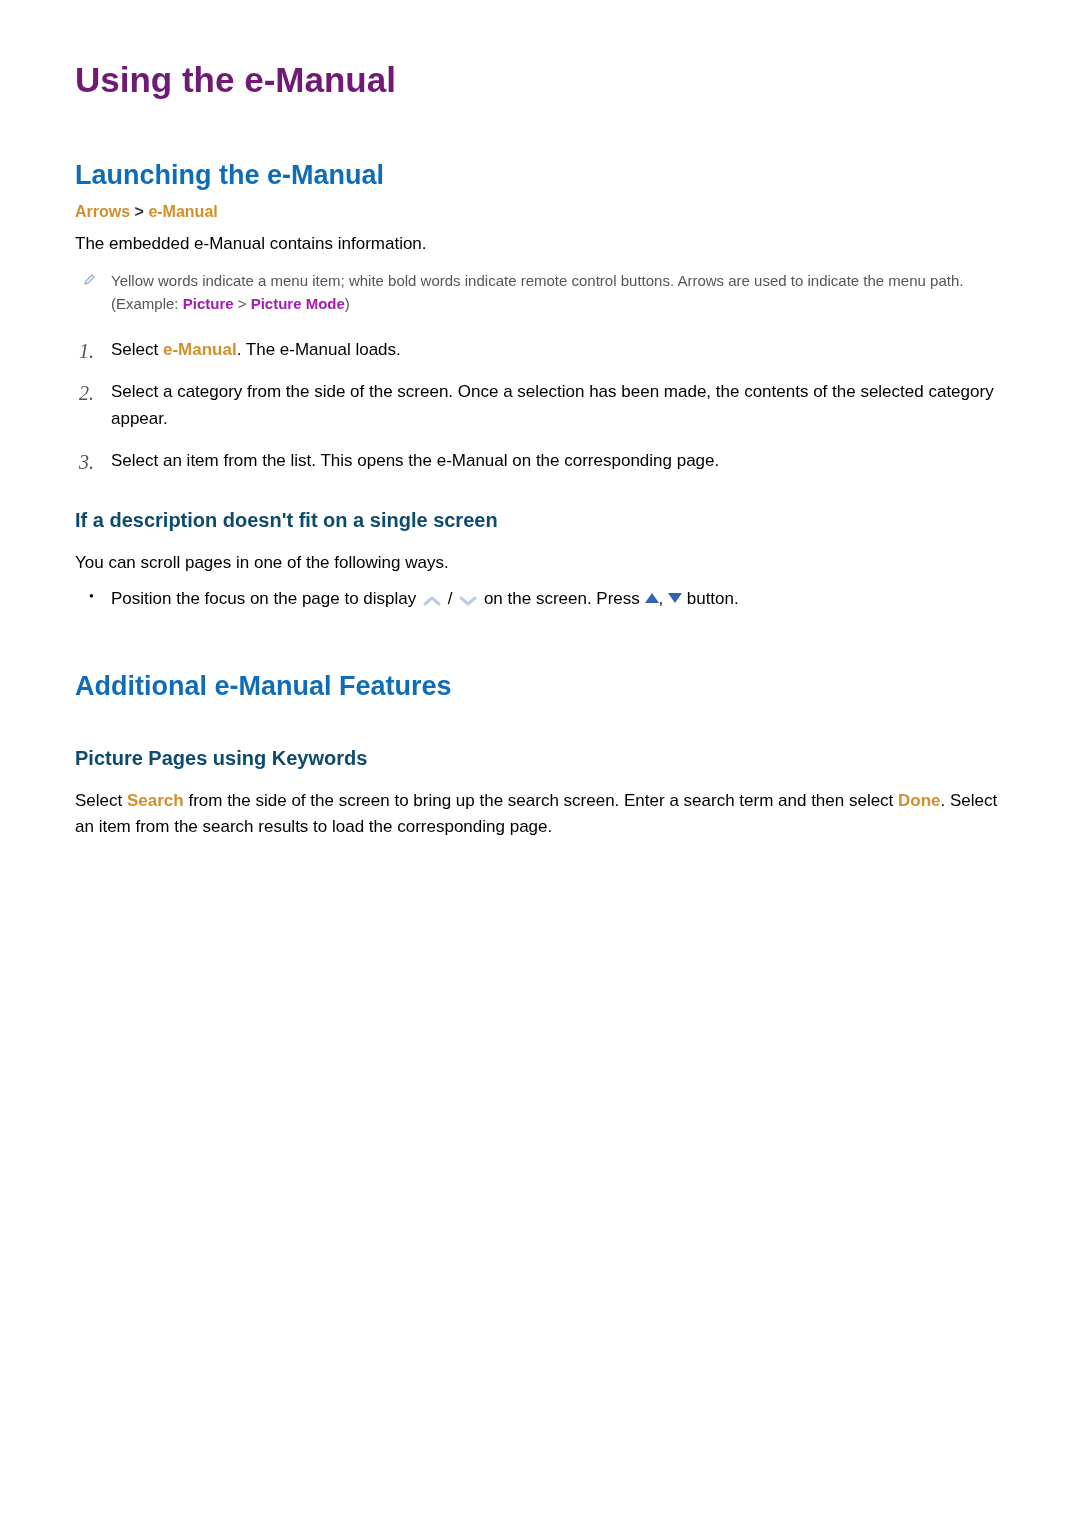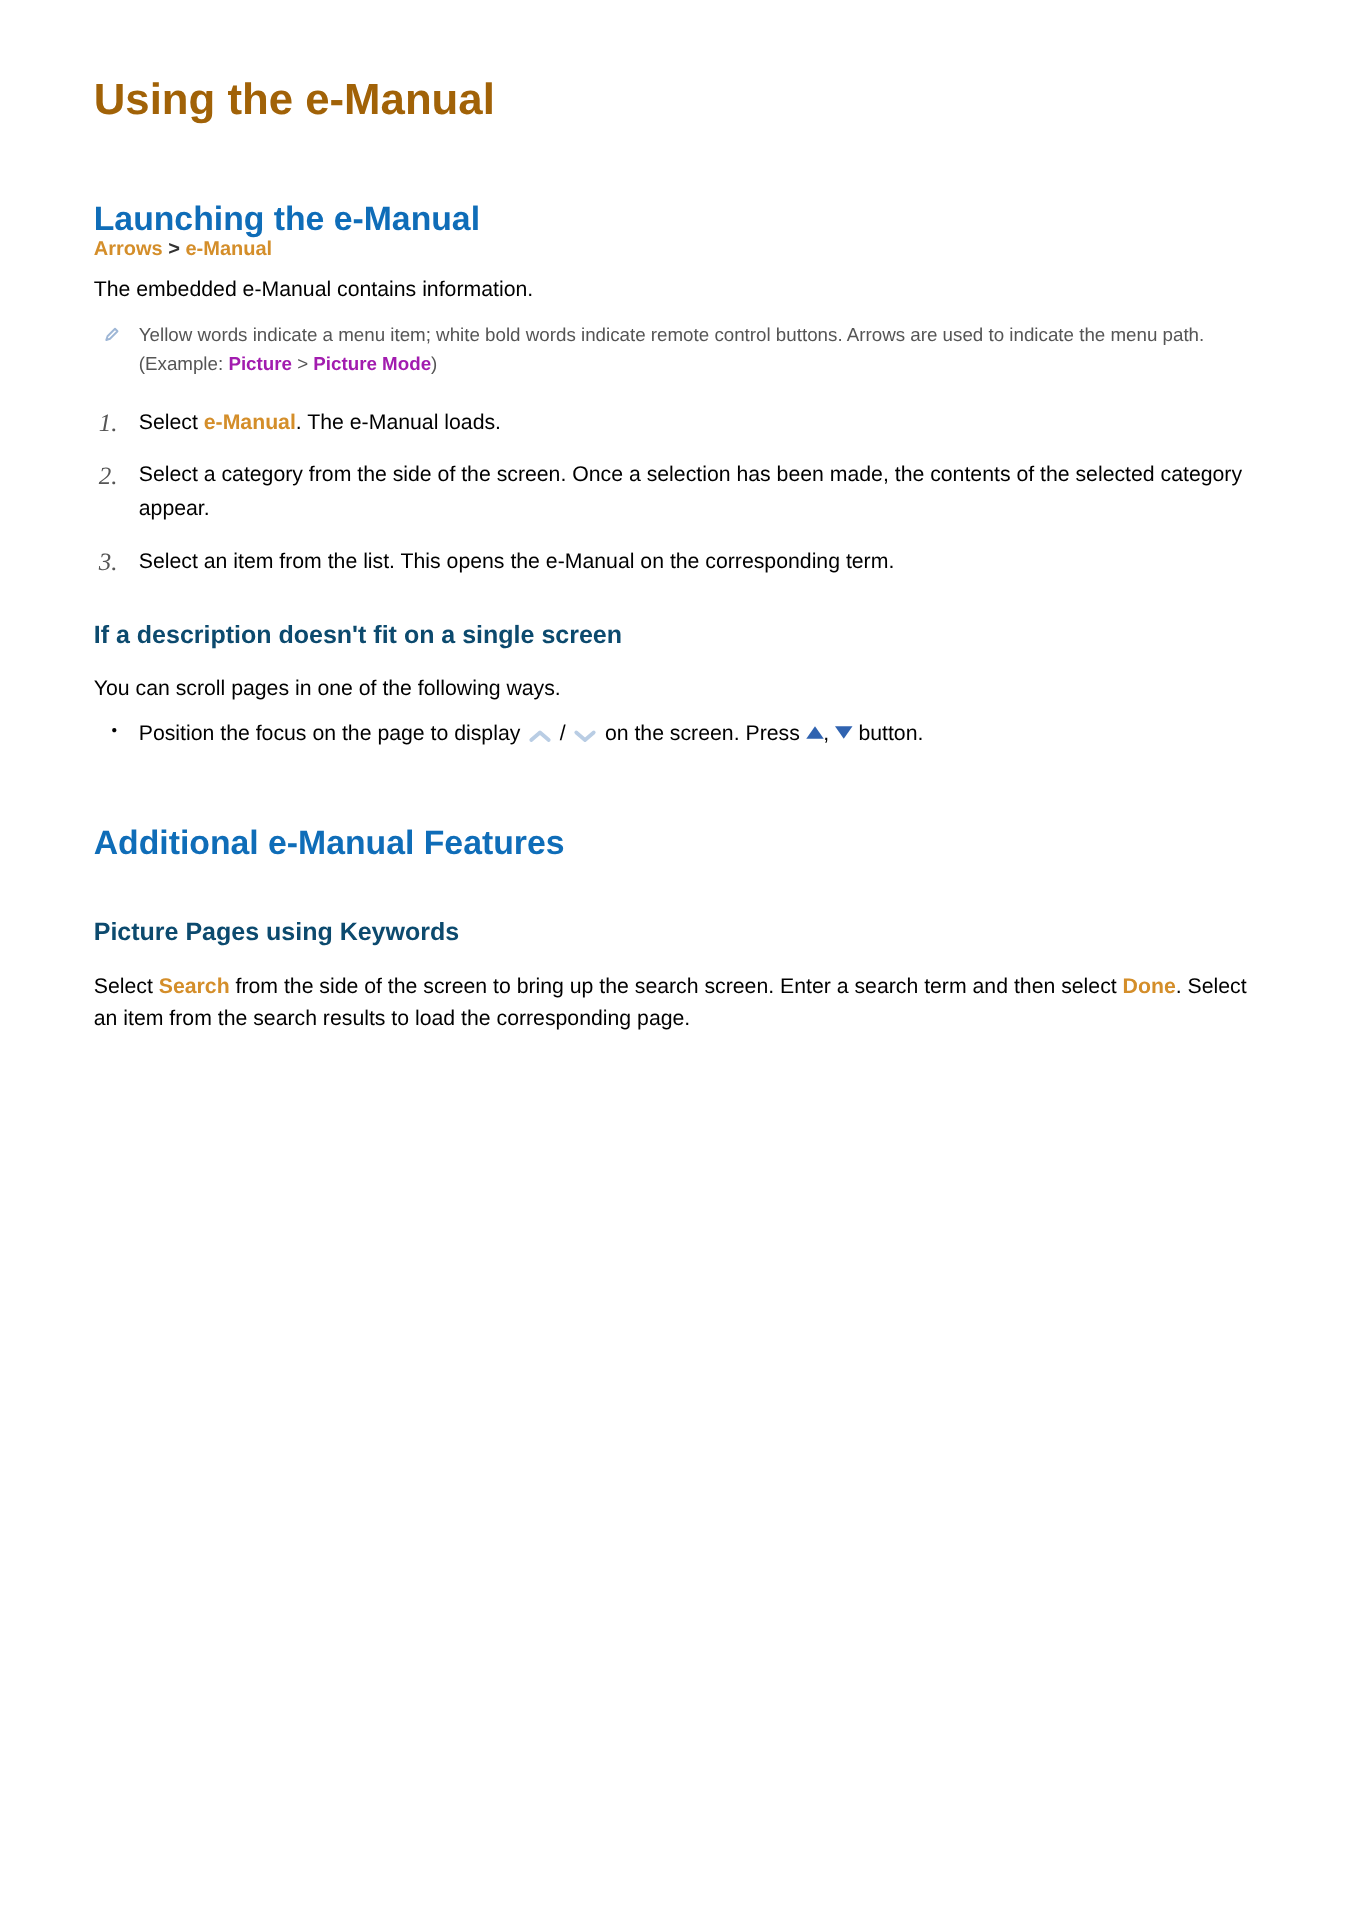--- a/index.html
+++ b/index.html
@@ -8,30 +8,30 @@
       box-sizing: border-box;
     }
     body {
       font-family: Arial, Helvetica, sans-serif;
       background: #ffffff;
       width: 1080px;
       padding: 60px 75px 75px 75px;
       color: #000000;
     }
     .h1 {
-      color: #a16207;
+      color: #701a75;
       font-size: 35px;
       font-weight: bold;
       margin-bottom: 60px;
     }
     .h2 {
       color: #0f6db8;
       font-size: 27px;
       font-weight: bold;
-      margin-bottom: 0;
+      margin-bottom: 12px;
     }
     .h2.additional {
       margin-top: 60px;
       margin-bottom: 45px;
     }
     .h3 {
       color: #0c4a6e;
       font-size: 20px;
       font-weight: bold;
       margin-top: 35px;
@@ -181,21 +181,21 @@
 </ul>
 
 <ol class="numbered-list">
   <li>
     <span>Select </span><span class="yellow-bold">e-Manual</span><span>. The e-Manual loads.</span>
   </li>
   <li>
     <span>Select a category from the side of the screen. Once a selection has been made, the contents of the selected category appear.</span>
   </li>
   <li>
-    <span>Select an item from the list. This opens the e-Manual on the corresponding term.</span>
+    <span>Select an item from the list. This opens the e-Manual on the corresponding page.</span>
   </li>
 </ol>
 
 <div class="h3">If a description doesn't fit on a single screen</div>
 
 <div class="body-text">You can scroll pages in one of the following ways.</div>
 
 <ul class="bullet-list">
   <li>
     <span>Position the focus on the page to display </span>

